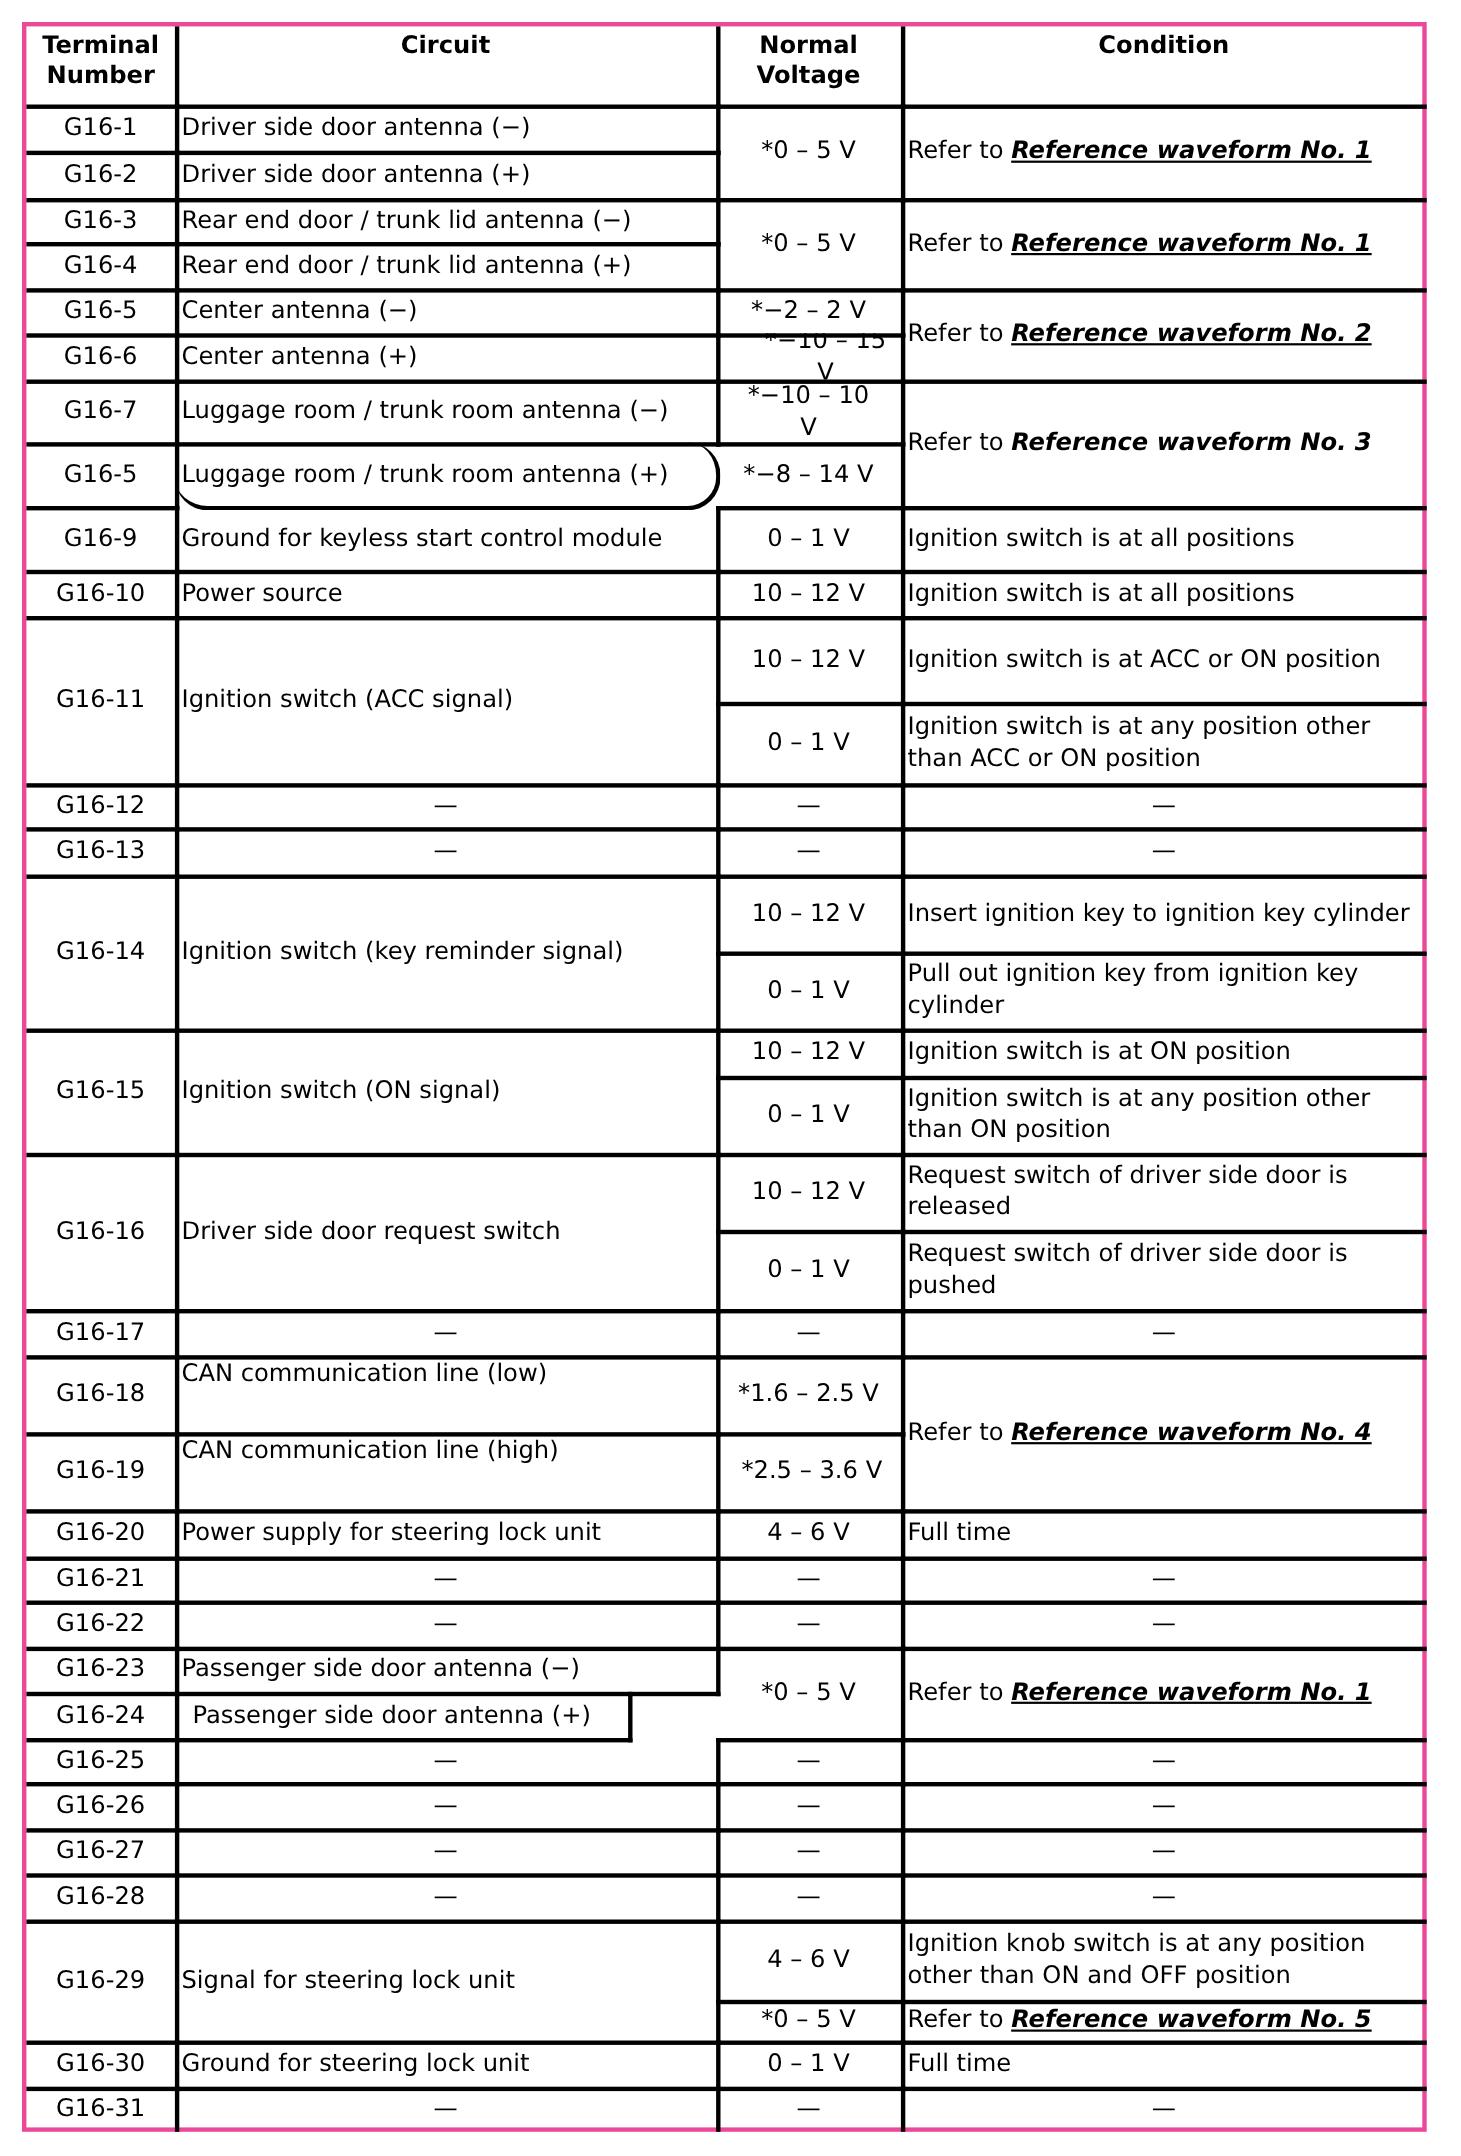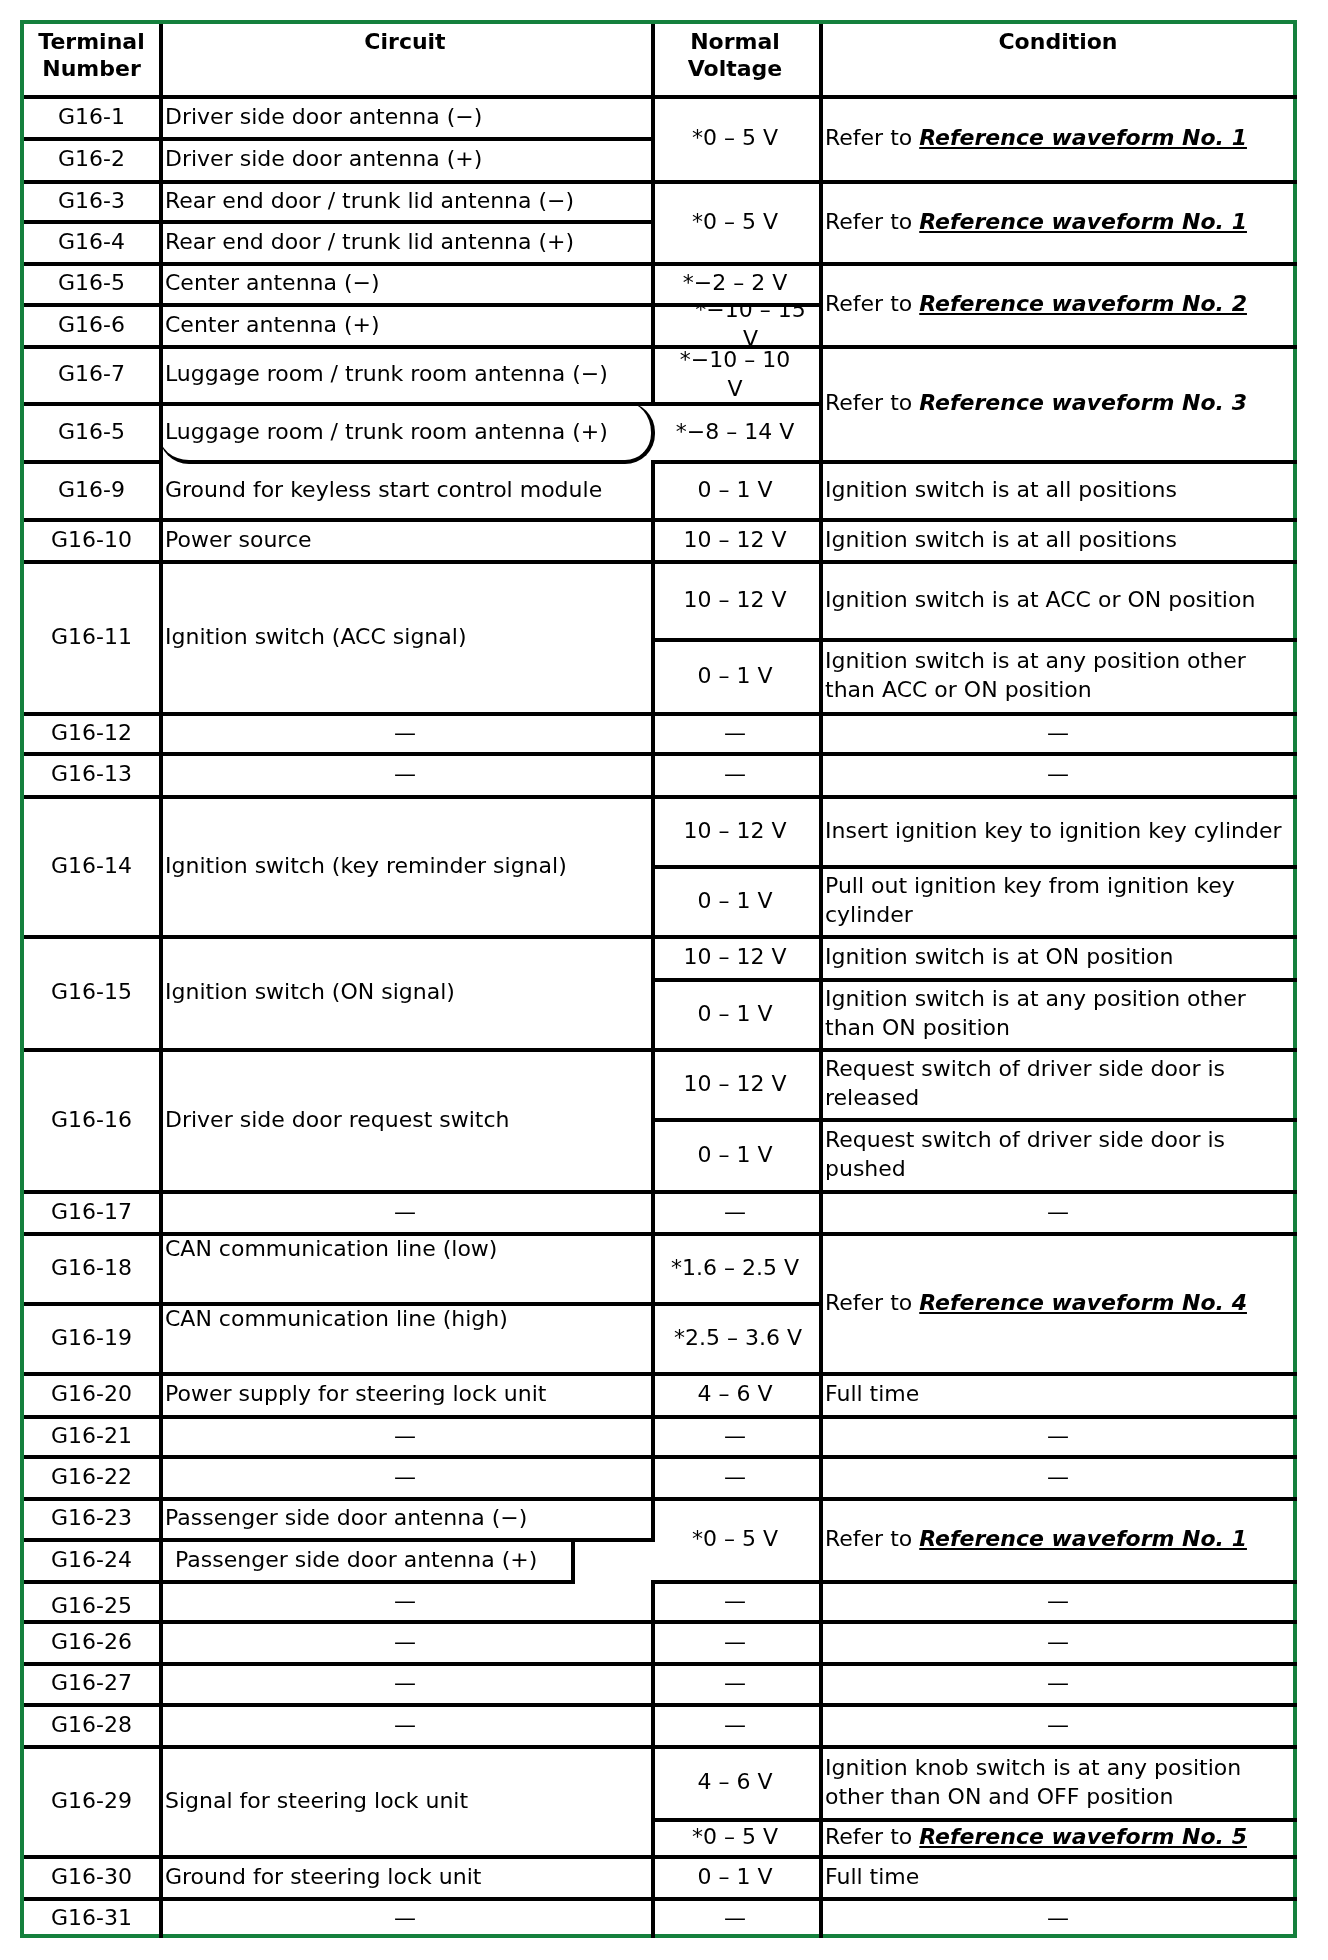--- a/index.html
+++ b/index.html
@@ -1,19 +1,19 @@
 <!DOCTYPE html>
 <html><head>
 <meta charset="utf-8">
 <style>
   html, body { margin: 0; padding: 0; background: #ffffff; }
   body { width: 1328px; height: 1960px; position: relative; overflow: hidden;
          font-family: "DejaVu Sans", sans-serif; color: #000; }
   #tbl { position: absolute; left: 20px; top: 20px; width: 1277px; height: 1918px;
-         border: 4px solid #15803d; box-sizing: border-box; }
+         border: 4px solid #ec4899; box-sizing: border-box; }
   .cell { position: absolute; box-sizing: border-box; border-right: 4px solid #000;
           border-bottom: 4px solid #000; display: flex; align-items: center;
           font-size: 22px; line-height: 29px; padding: 0 6px; overflow: hidden; }
   .cell.last-col { border-right: none; }
   .cell.center { justify-content: center; text-align: center; }
   .cell.left { justify-content: flex-start; text-align: left; }
   .cell.top { align-items: flex-start; padding-top: 2px; }
   .cell.hdr { font-weight: bold; font-size: 22px; line-height: 27px; align-items: flex-start; padding-top: 4px; }
   .ref { font-weight: bold; font-style: italic; }
   .ref.ul { text-decoration: underline; }
@@ -171,21 +171,21 @@
     </div>
     <div class="cell left" style="left: 135px; width: 496px; top: 1473px; height: 45px;">
       <span>Passenger side door antenna (−)</span>
     </div>
     <div class="cell center" style="left: 0px; width: 139px; top: 1514px; height: 46px;">
       <span>G16-24</span>
     </div>
     <div class="cell left" style="left: 135px; width: 416px; top: 1514px; height: 46px; padding-left: 16px;">
       <span>Passenger side door antenna (+)</span>
     </div>
-    <div class="cell center" style="left: 0px; width: 139px; top: 1556px; height: 44px; align-items: flex-end;">
+    <div class="cell center" style="left: 0px; width: 139px; top: 1556px; height: 44px;">
       <span>G16-25</span>
     </div>
     <div class="cell center" style="left: 135px; width: 496px; top: 1556px; height: 44px;">
       <span>—</span>
     </div>
     <div class="cell center" style="left: 0px; width: 139px; top: 1596px; height: 46px;">
       <span>G16-26</span>
     </div>
     <div class="cell center" style="left: 135px; width: 496px; top: 1596px; height: 46px;">
       <span>—</span>

